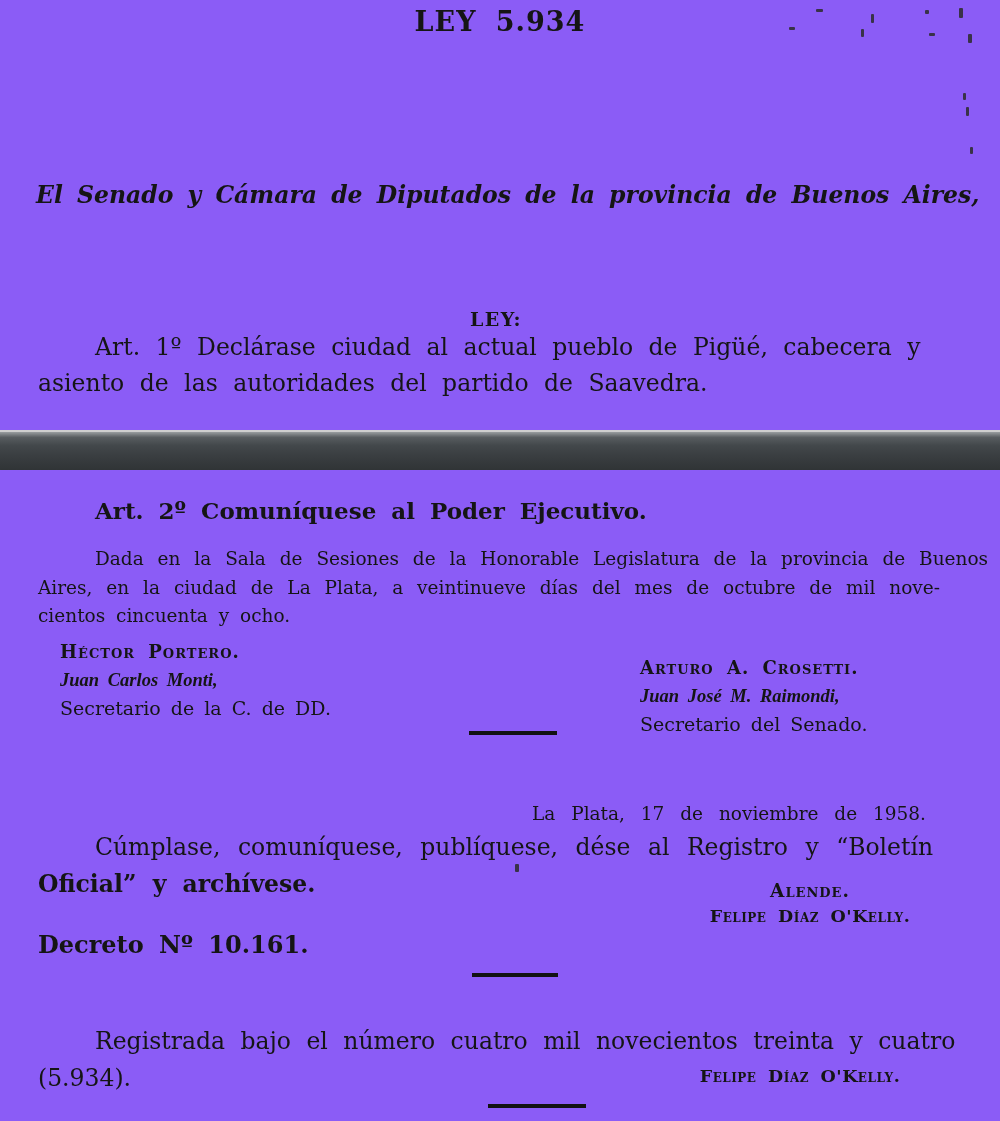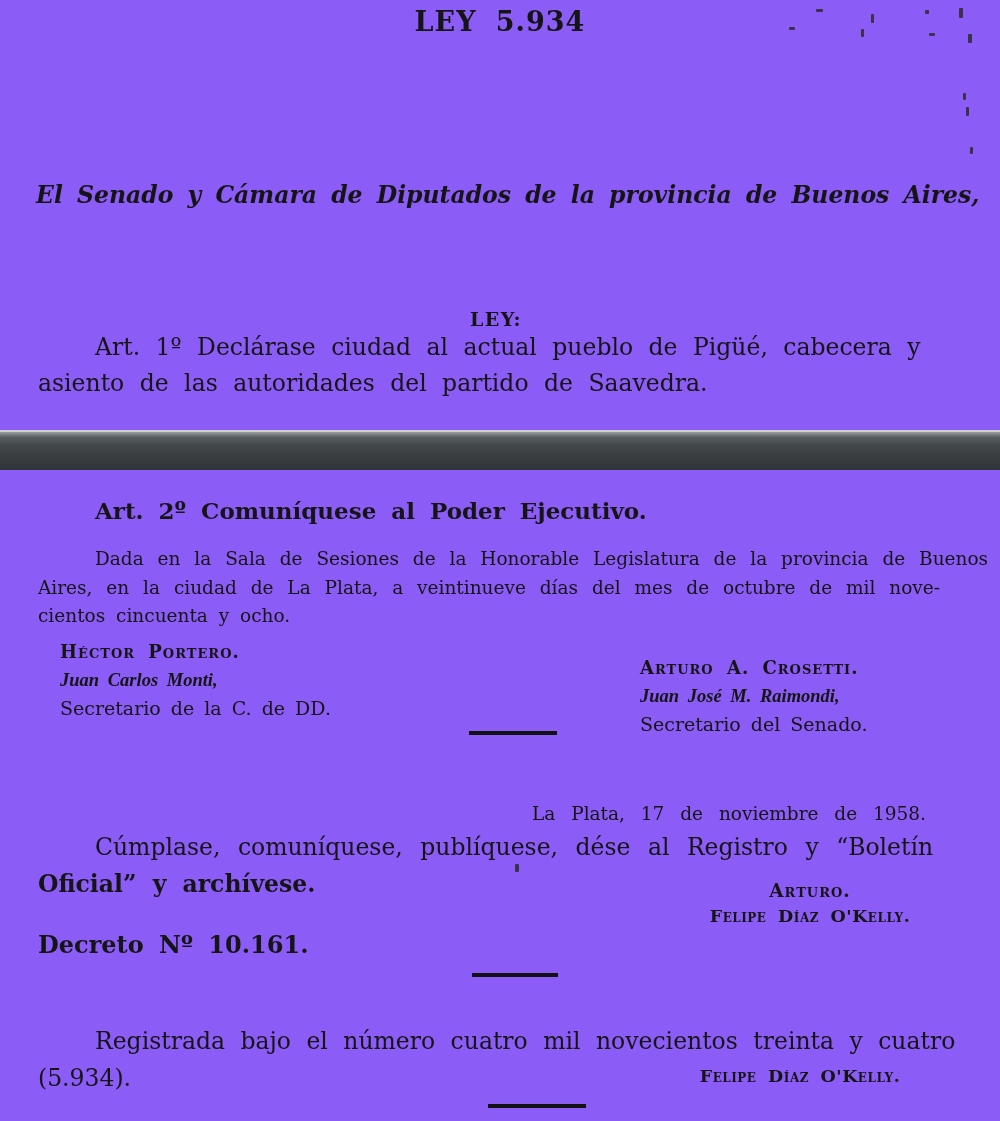--- a/index.html
+++ b/index.html
@@ -89,21 +89,21 @@
     <div class="sig-role">Secretario del Senado.</div>
   </div>
 
   <div class="abs rule rule1"></div>
 
   <div class="abs dateline">La Plata, 17 de noviembre de 1958.</div>
 
   <div class="abs body-line cumplase-l1">Cúmplase, comuníquese, publíquese, dése al Registro y “Boletín</div>
   <div class="abs body-line cumplase-l2">Oficial” y archívese.</div>
 
-  <div class="abs sig-alende">Arturo.</div>
+  <div class="abs sig-alende">Alende.</div>
   <div class="abs sig-felipe1">Felipe Díaz O'Kelly.</div>
 
   <div class="abs decreto">Decreto Nº 10.161.</div>
 
   <div class="abs rule rule2"></div>
 
   <div class="abs body-line reg-l1">Registrada bajo el número cuatro mil novecientos treinta y cuatro</div>
   <div class="abs body-line reg-l2">(5.934).</div>
 
   <div class="abs sig-felipe2">Felipe Díaz O'Kelly.</div>

